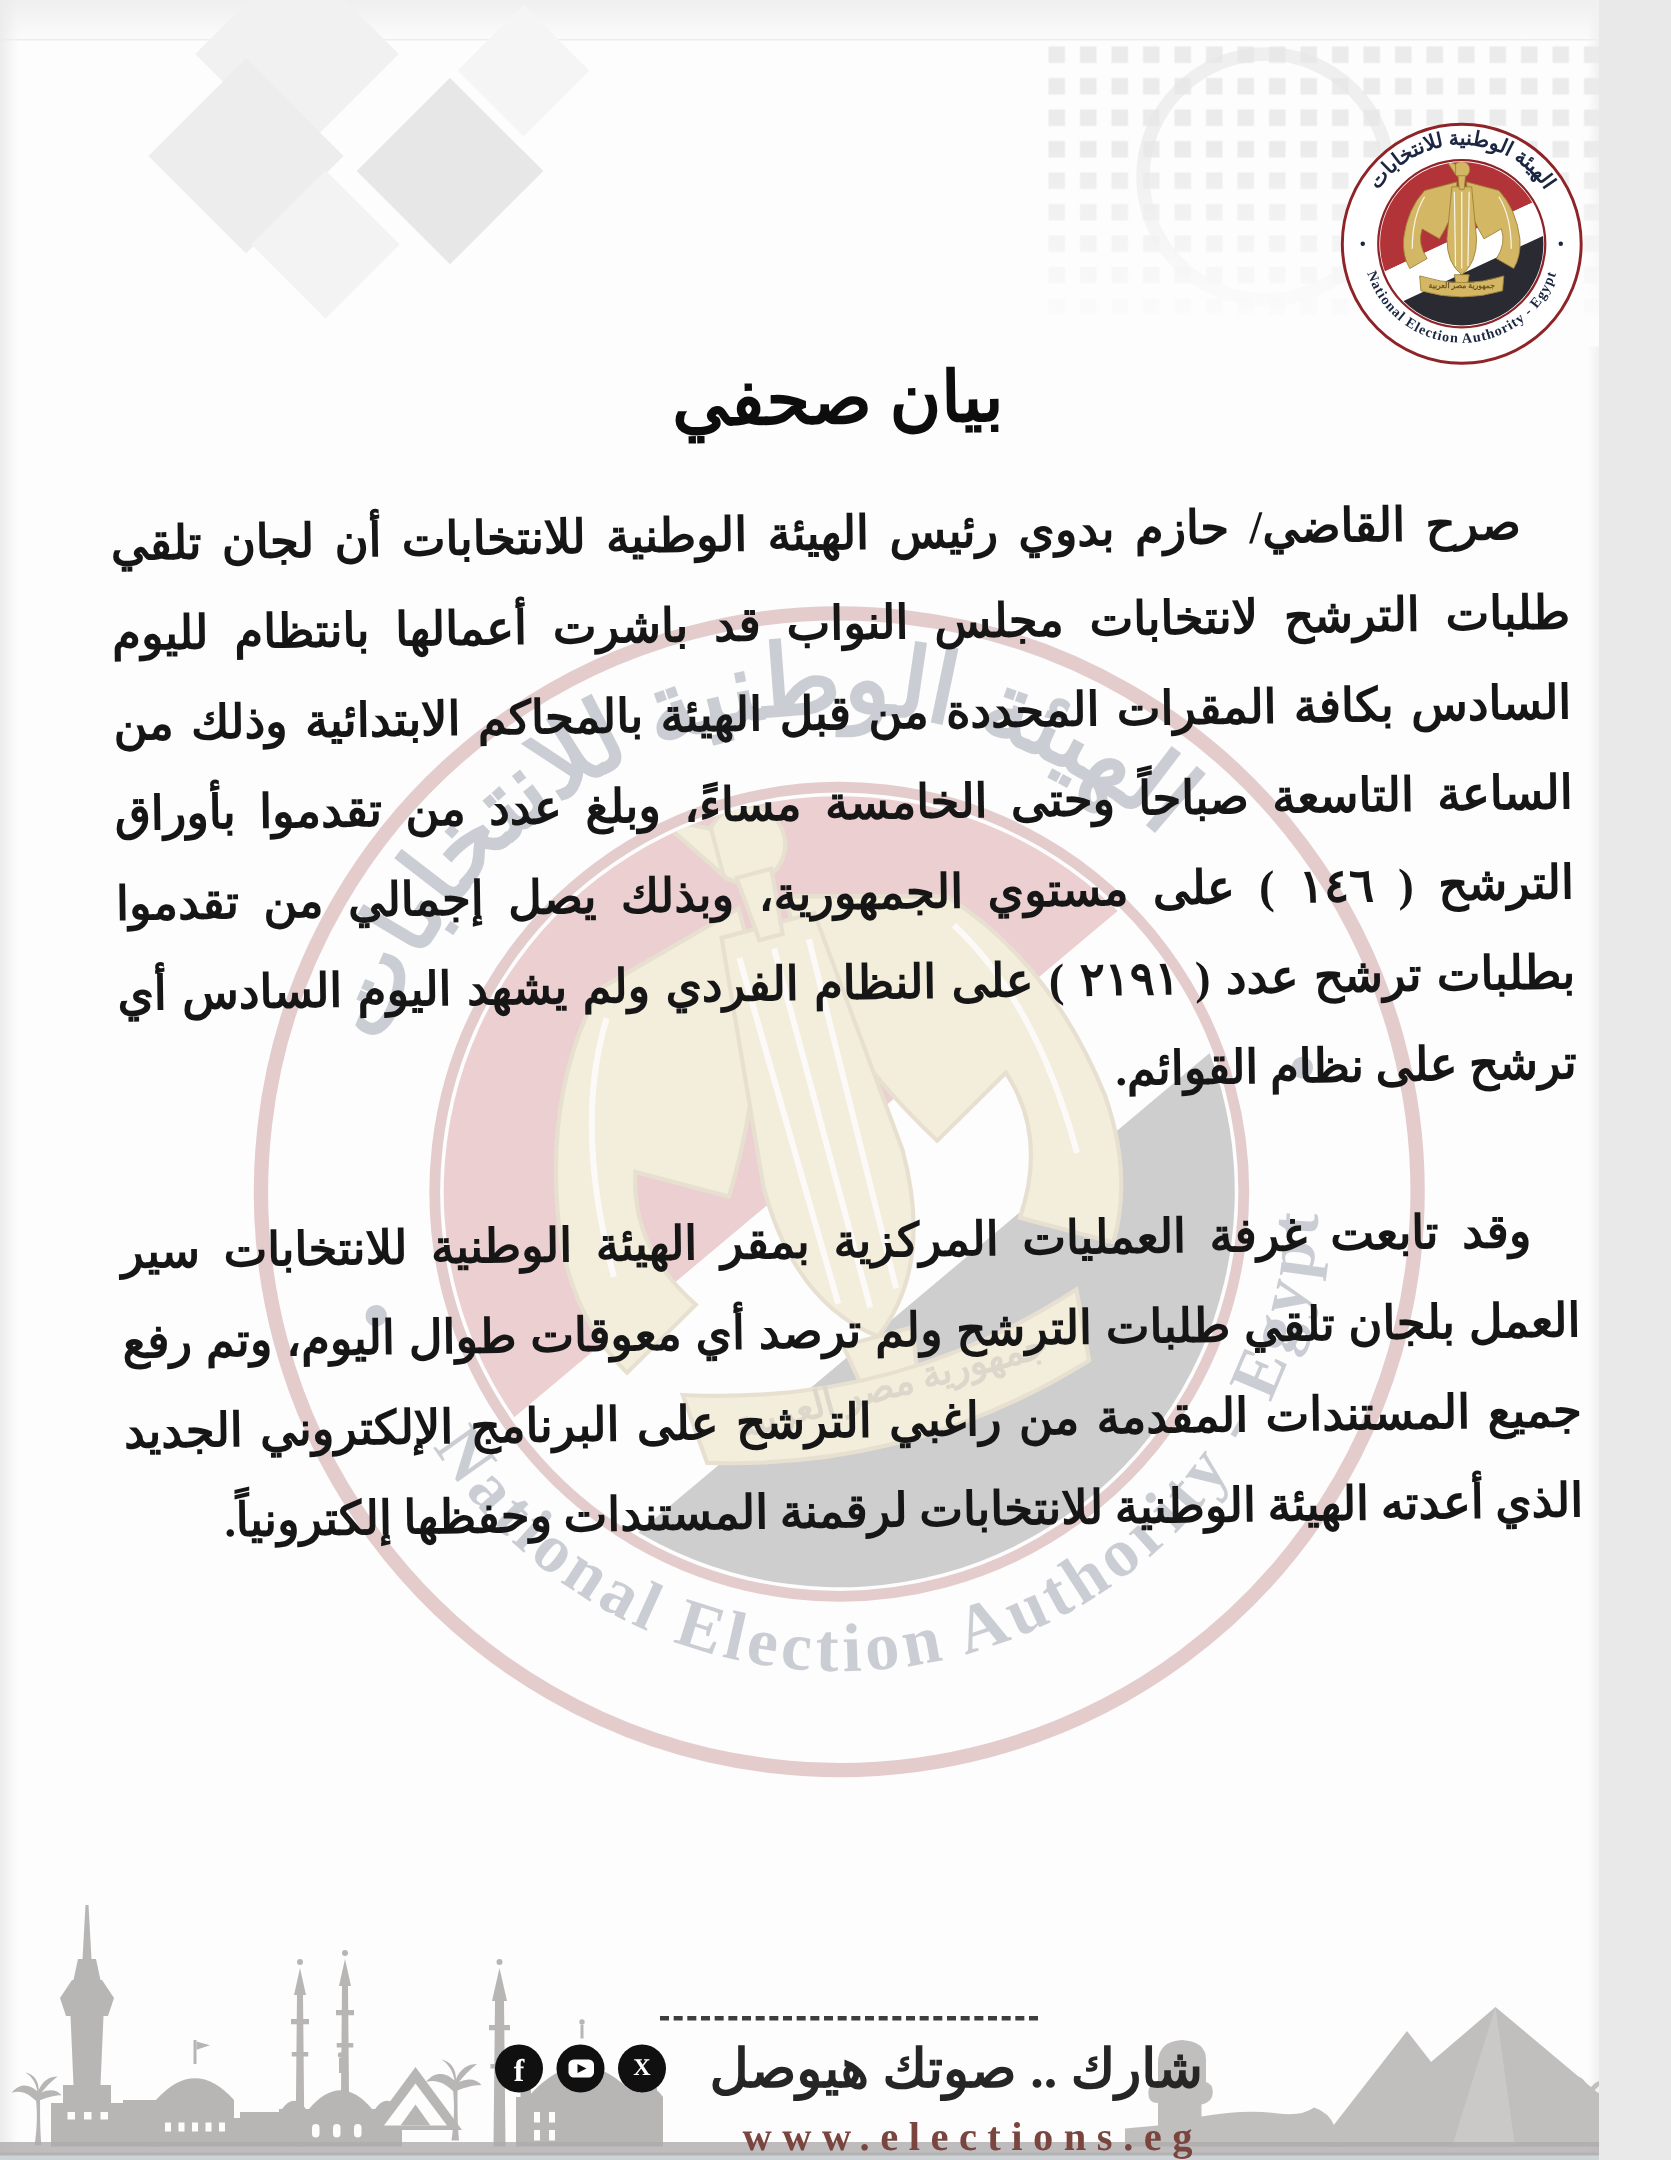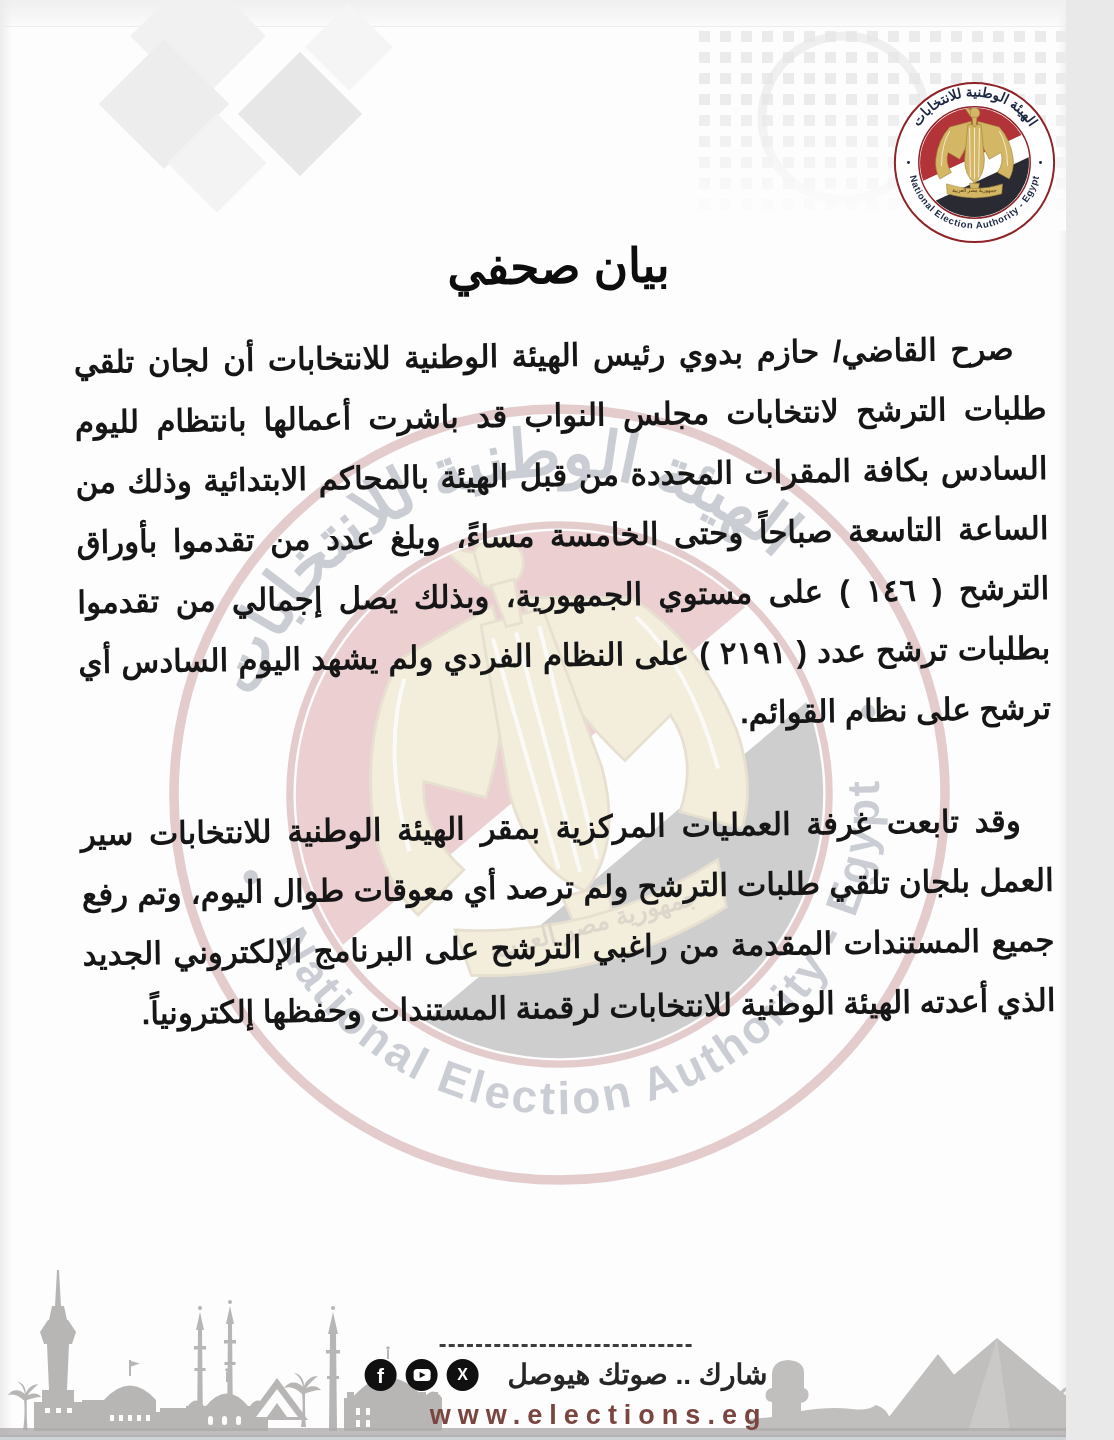--- a/index.html
+++ b/index.html
@@ -1,18 +1,18 @@
 <!DOCTYPE html>
 <html lang="ar"><head>
 <meta charset="utf-8">
 <style>
   html,body{margin:0;padding:0;background:#e9e9e9;}
   .page{
     position:relative;width:1066px;height:1440px;overflow:hidden;
-    background:#fdfdfd;font-family:Liberation Sans, sans-serif;
+    background:#fdfdfd;font-family:Liberation Serif, serif;
   }
   
   .edge-top{position:absolute;left:0;top:0;width:100%;height:26px;
     background:linear-gradient(180deg,#efefef,#fbfbfb);border-bottom:1px solid #ededed;}
   .edge-left{position:absolute;left:0;top:0;width:12px;height:100%;
     background:linear-gradient(90deg,#ececec,rgba(255,255,255,0));}
   .edge-right{position:absolute;right:0;top:0;width:8px;height:100%;
     background:linear-gradient(270deg,#f1f1f1,rgba(255,255,255,0));}
   .edge-bottom{position:absolute;left:0;bottom:0;width:100%;height:5px;background:#cdd3d7;}
 
@@ -50,21 +50,21 @@
   .para + .para{margin-top:52px;}
 
   
   .skyline{position:absolute;left:0;top:1250px;z-index:2;}
 
   
   .footer-block{position:absolute;left:566px;top:1344px;transform:translateX(-50%);
     z-index:4;text-align:center;}
   .dashed{width:252px;border-top:3px dashed #3d3d3d;margin:0 auto 11px auto;}
   .slogan-row{display:flex;direction:rtl;align-items:center;justify-content:center;gap:9px;}
-  .slogan{font-size:28px;font-weight:bold;color:#262626;white-space:nowrap;margin-left:20px;}
+  .slogan{font-size:36px;font-weight:bold;color:#262626;white-space:nowrap;margin-left:20px;}
   .icon{width:32px;height:32px;border-radius:50%;background:#101010;display:flex;
     align-items:center;justify-content:center;flex:0 0 auto;}
   .icon .fb-glyph{color:#fff;font-weight:bold;font-size:21px;line-height:1;transform:translateY(1px);}
   .icon .x-glyph{color:#fff;font-weight:bold;font-size:16px;line-height:1;}
   .yt-body{width:17px;height:12px;background:#fff;border-radius:3.5px;display:flex;
     align-items:center;justify-content:center;}
   .yt-body::after{content:"";width:0;height:0;border-left:6px solid #101010;
     border-top:3.5px solid transparent;border-bottom:3.5px solid transparent;margin-left:1px;}
   .website{margin-top:9px;font-size:27px;font-weight:bold;color:#7a453f;letter-spacing:7px;text-align:right;}
 </style>

